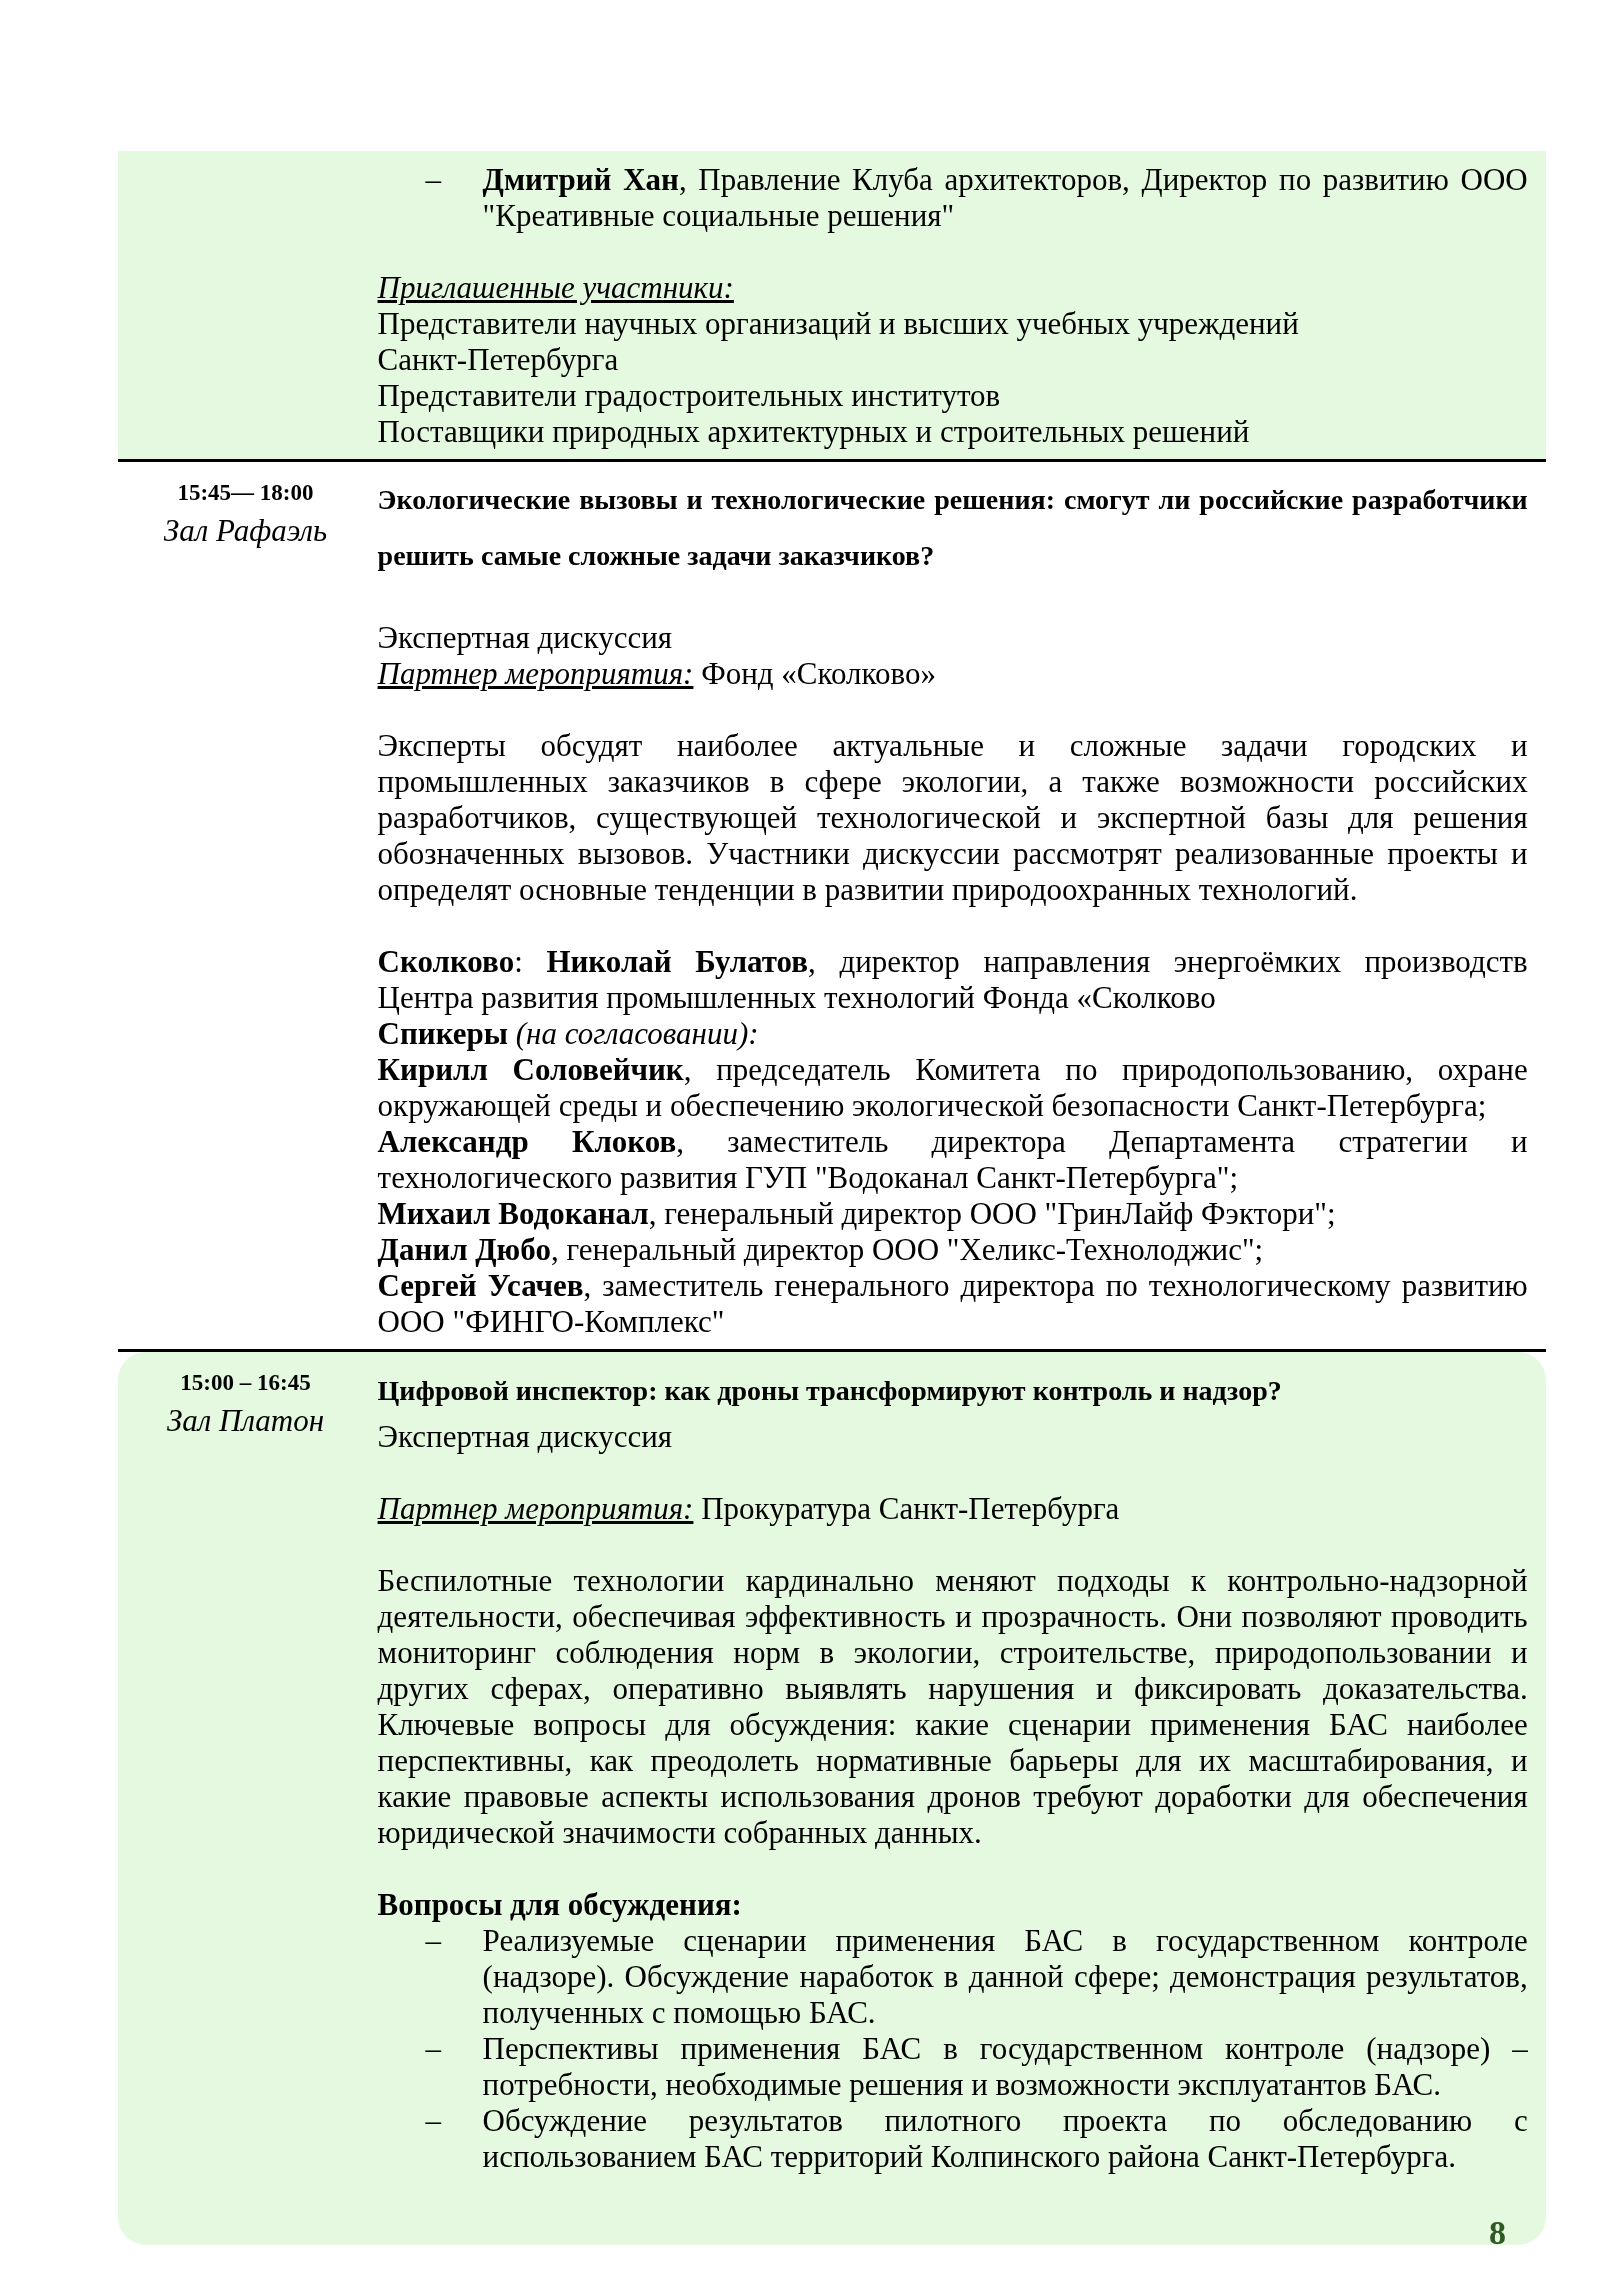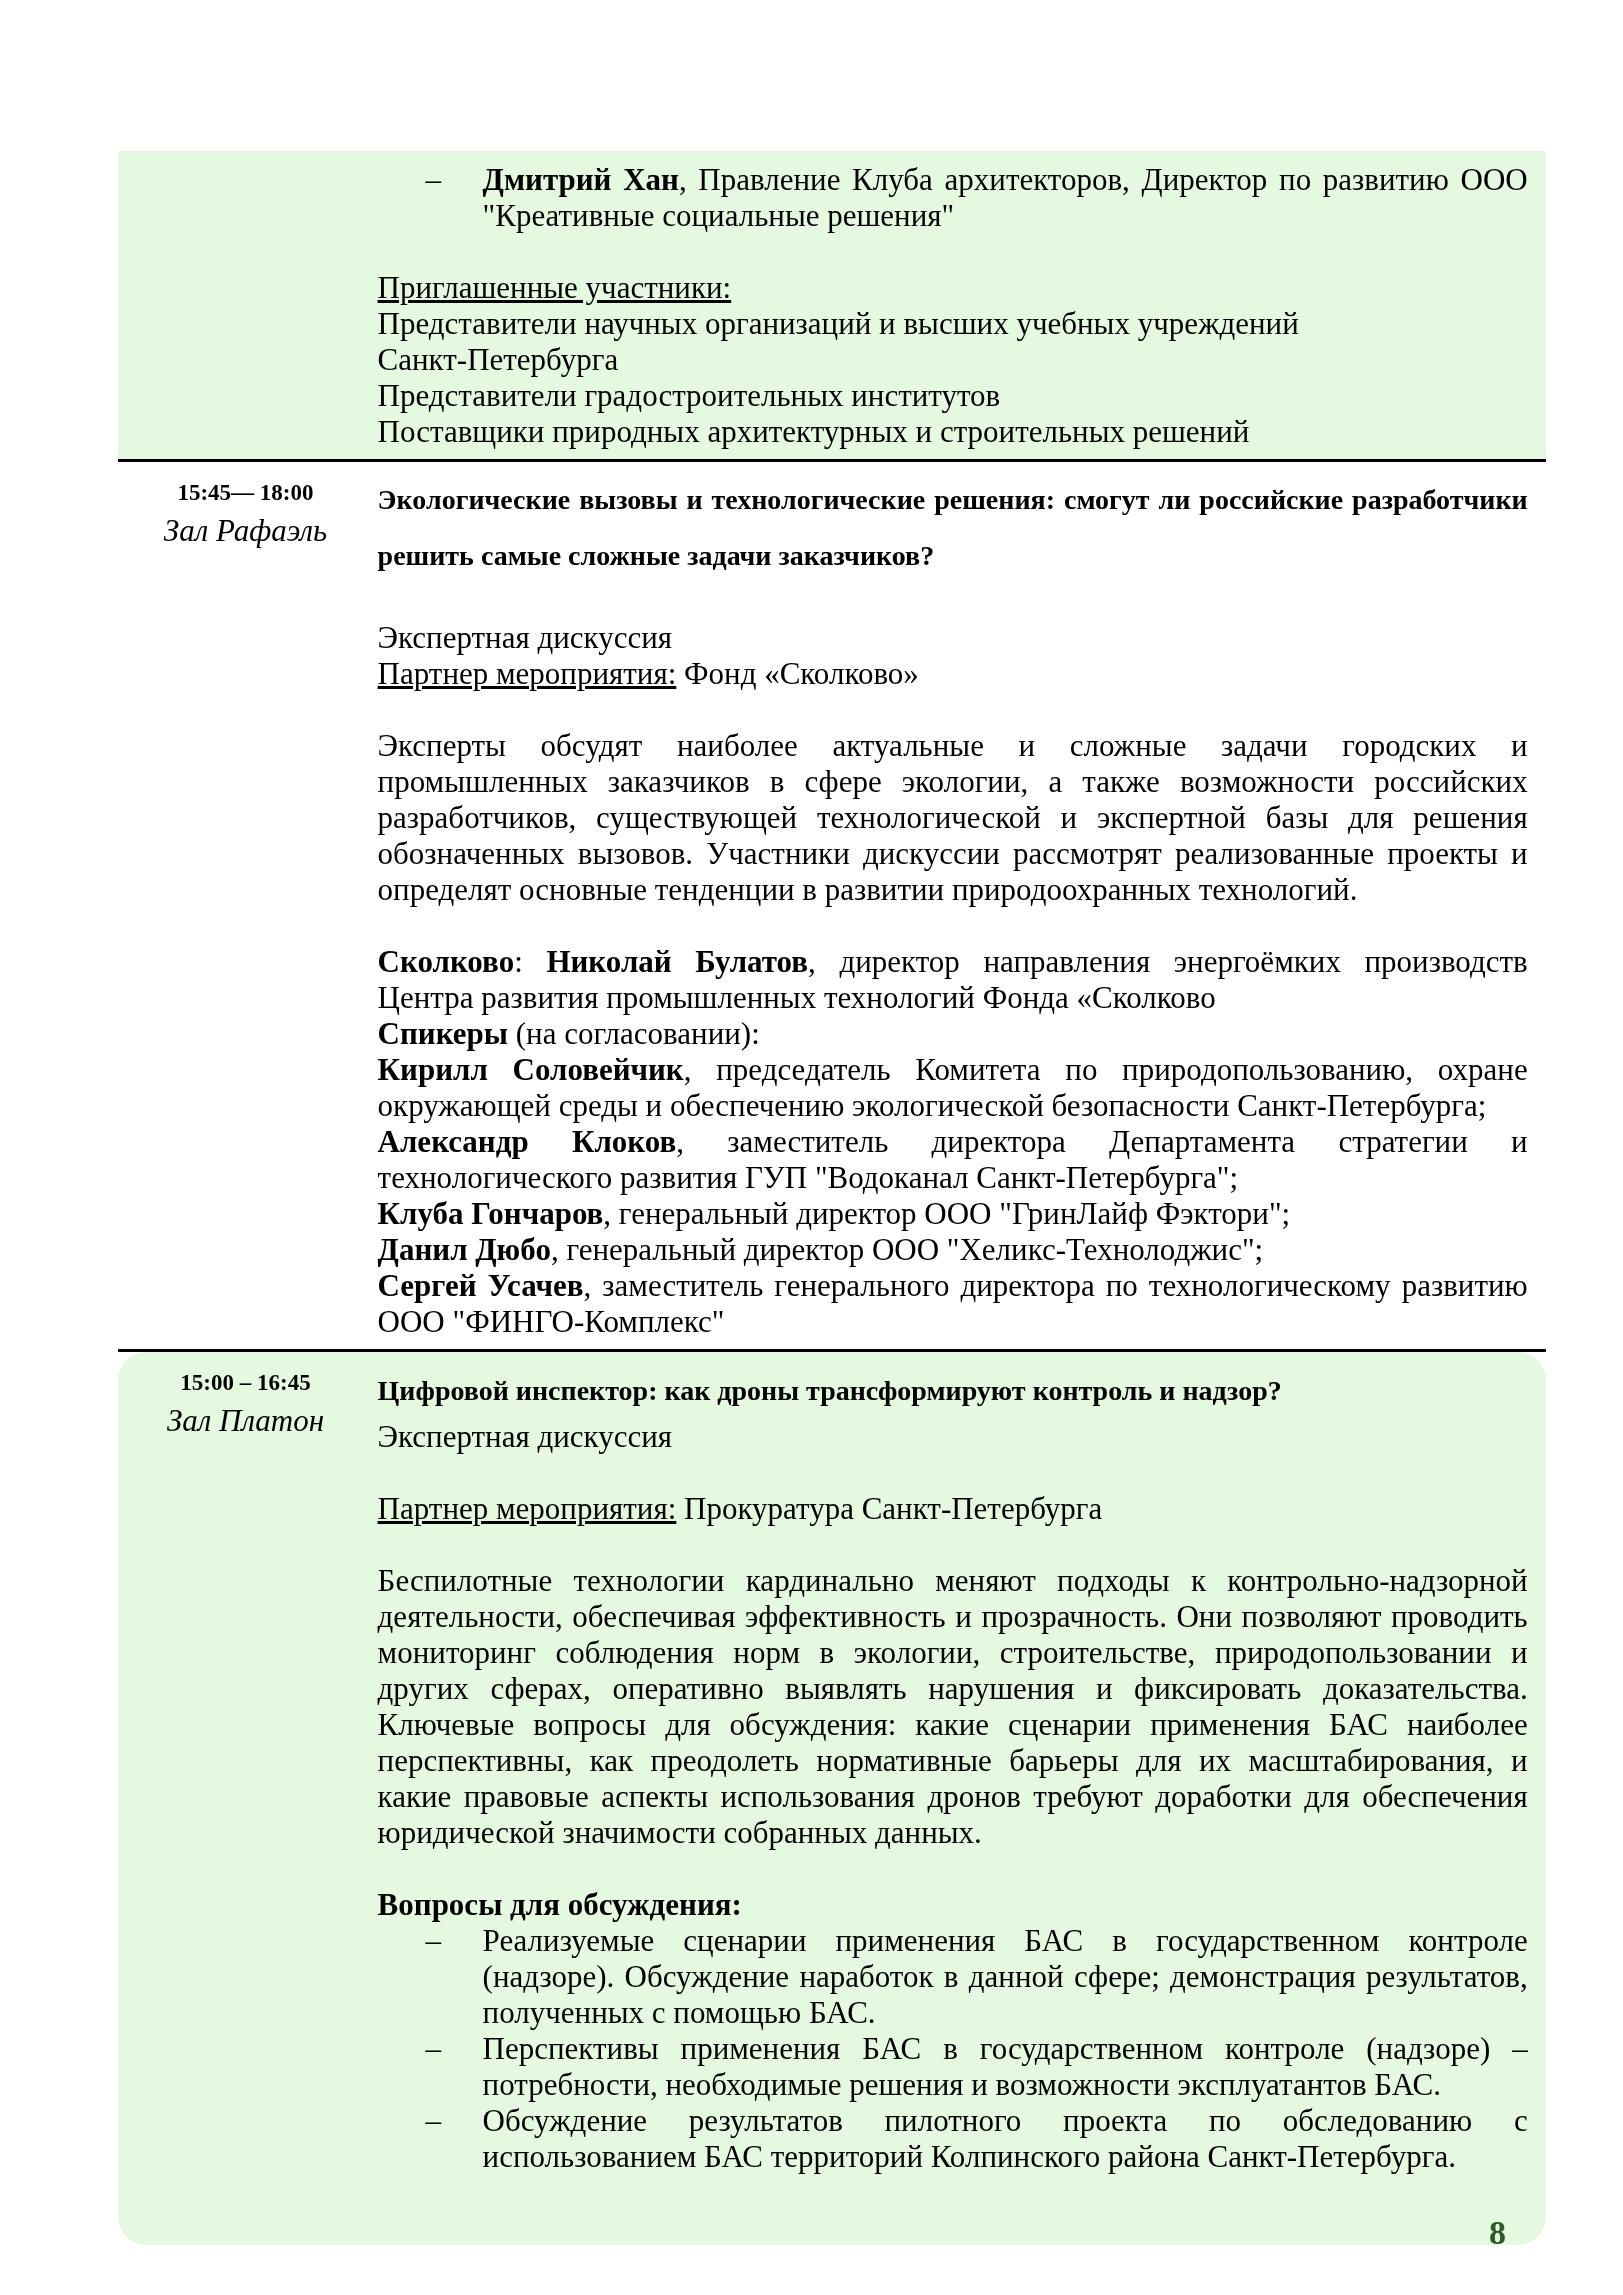--- a/index.html
+++ b/index.html
@@ -36,21 +36,21 @@
     padding:10.5px 18.3px 9.2px 4.6px;
     box-sizing:border-box;
   }
   .blk{margin:0;}
   .blk.justify{text-align:justify;}
   .blk.title{font-weight:bold;font-size:28px;line-height:56px;}
   .blk.bullet{position:relative;padding-left:105px;}
   .blk.bullet .dash{position:absolute;left:48px;top:0;}
   .gap{height:36px;}
   .b{font-weight:bold;}
-  .i{text-align:right;}
+  .i{font-style:italic;text-align:right;}
   .u{text-decoration:underline;}
   .page-number{
     position:absolute;
     left:1489px;top:2216px;
     font-weight:bold;
     font-size:34px;line-height:34px;
     color:var(--pagenum,#2e5a23);
   }
 </style>
 </head>
@@ -86,21 +86,21 @@
           <div class="gap"></div>
           <div class="blk"><span>Экспертная дискуссия</span></div>
           <div class="blk"><span class="i u">Партнер мероприятия:</span><span> Фонд «Сколково»</span></div>
           <div class="gap"></div>
           <div class="blk justify"><span>Эксперты обсудят наиболее актуальные и сложные задачи городских и промышленных заказчиков в сфере экологии, а также возможности российских разработчиков, существующей технологической и экспертной базы для решения обозначенных вызовов. Участники дискуссии рассмотрят реализованные проекты и определят основные тенденции в развитии природоохранных технологий.</span></div>
           <div class="gap"></div>
           <div class="blk justify"><span class="b">Сколково</span><span>: </span><span class="b">Николай Булатов</span><span>, директор направления энергоёмких производств Центра развития промышленных технологий Фонда «Сколково</span></div>
           <div class="blk"><span class="b">Спикеры </span><span class="i">(на согласовании):</span></div>
           <div class="blk justify"><span class="b">Кирилл Соловейчик</span><span>, председатель Комитета по природопользованию, охране окружающей среды и обеспечению экологической безопасности Санкт-Петербурга;</span></div>
           <div class="blk justify"><span class="b">Александр Клоков</span><span>, заместитель директора Департамента стратегии и технологического развития ГУП "Водоканал Санкт-Петербурга";</span></div>
-          <div class="blk justify"><span class="b">Клуба Гончаров</span><span>, генеральный директор ООО "ГринЛайф Фэктори";</span></div>
+          <div class="blk justify"><span class="b">Михаил Водоканал</span><span>, генеральный директор ООО "ГринЛайф Фэктори";</span></div>
           <div class="blk justify"><span class="b">Данил Дюбо</span><span>, генеральный директор ООО "Хеликс-Технолоджис";</span></div>
           <div class="blk justify"><span class="b">Сергей Усачев</span><span>, заместитель генерального директора по технологическому развитию ООО "ФИНГО-Комплекс"</span></div>
         </div>
     </div>
 
     <div class="row green r3">
       <div class="col-time">
         <div class="time">15:00 – 16:45</div>
         <div class="hall">Зал Платон</div>
       </div>

